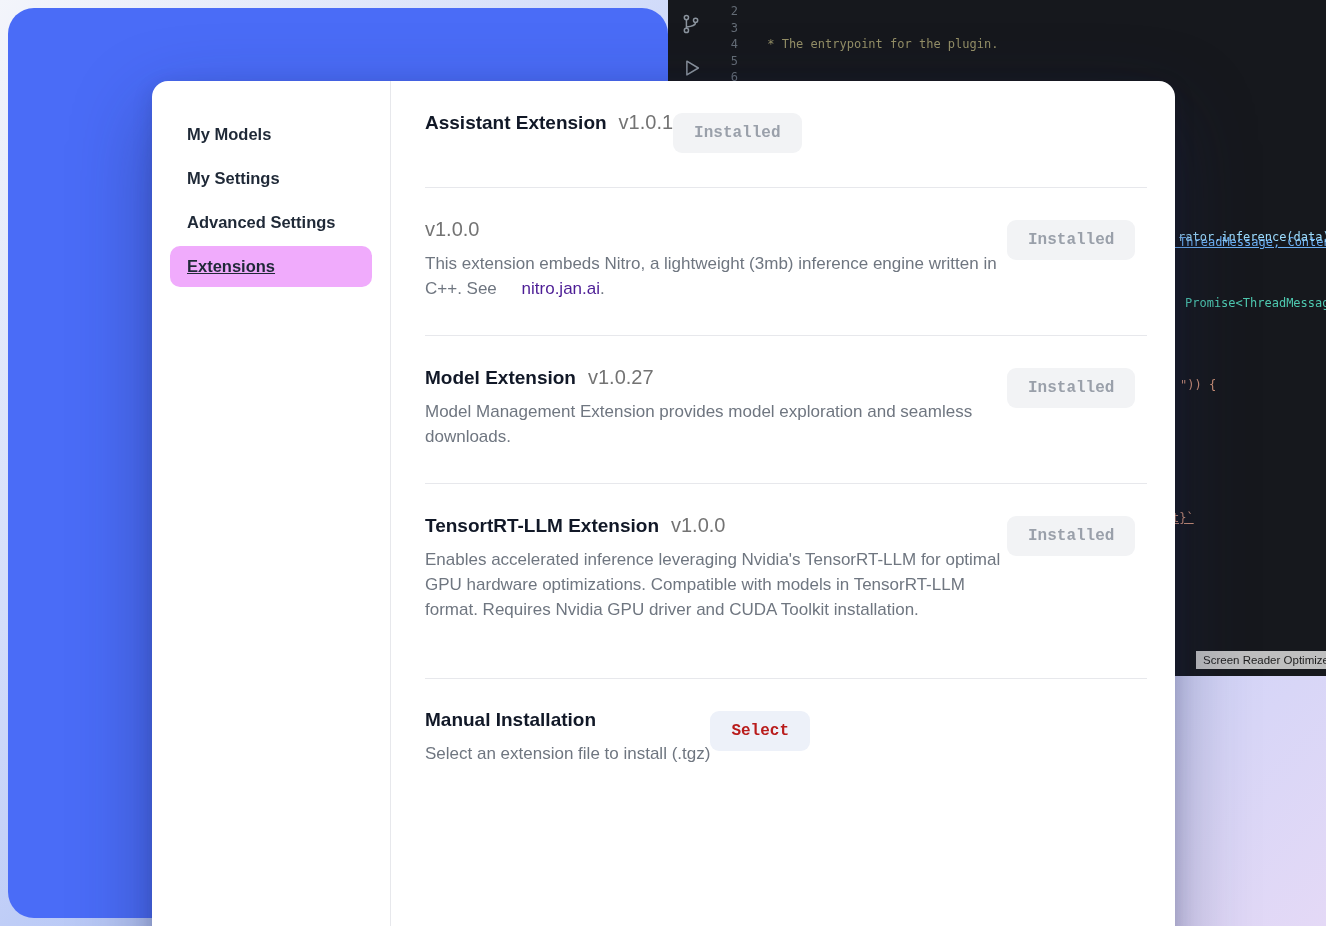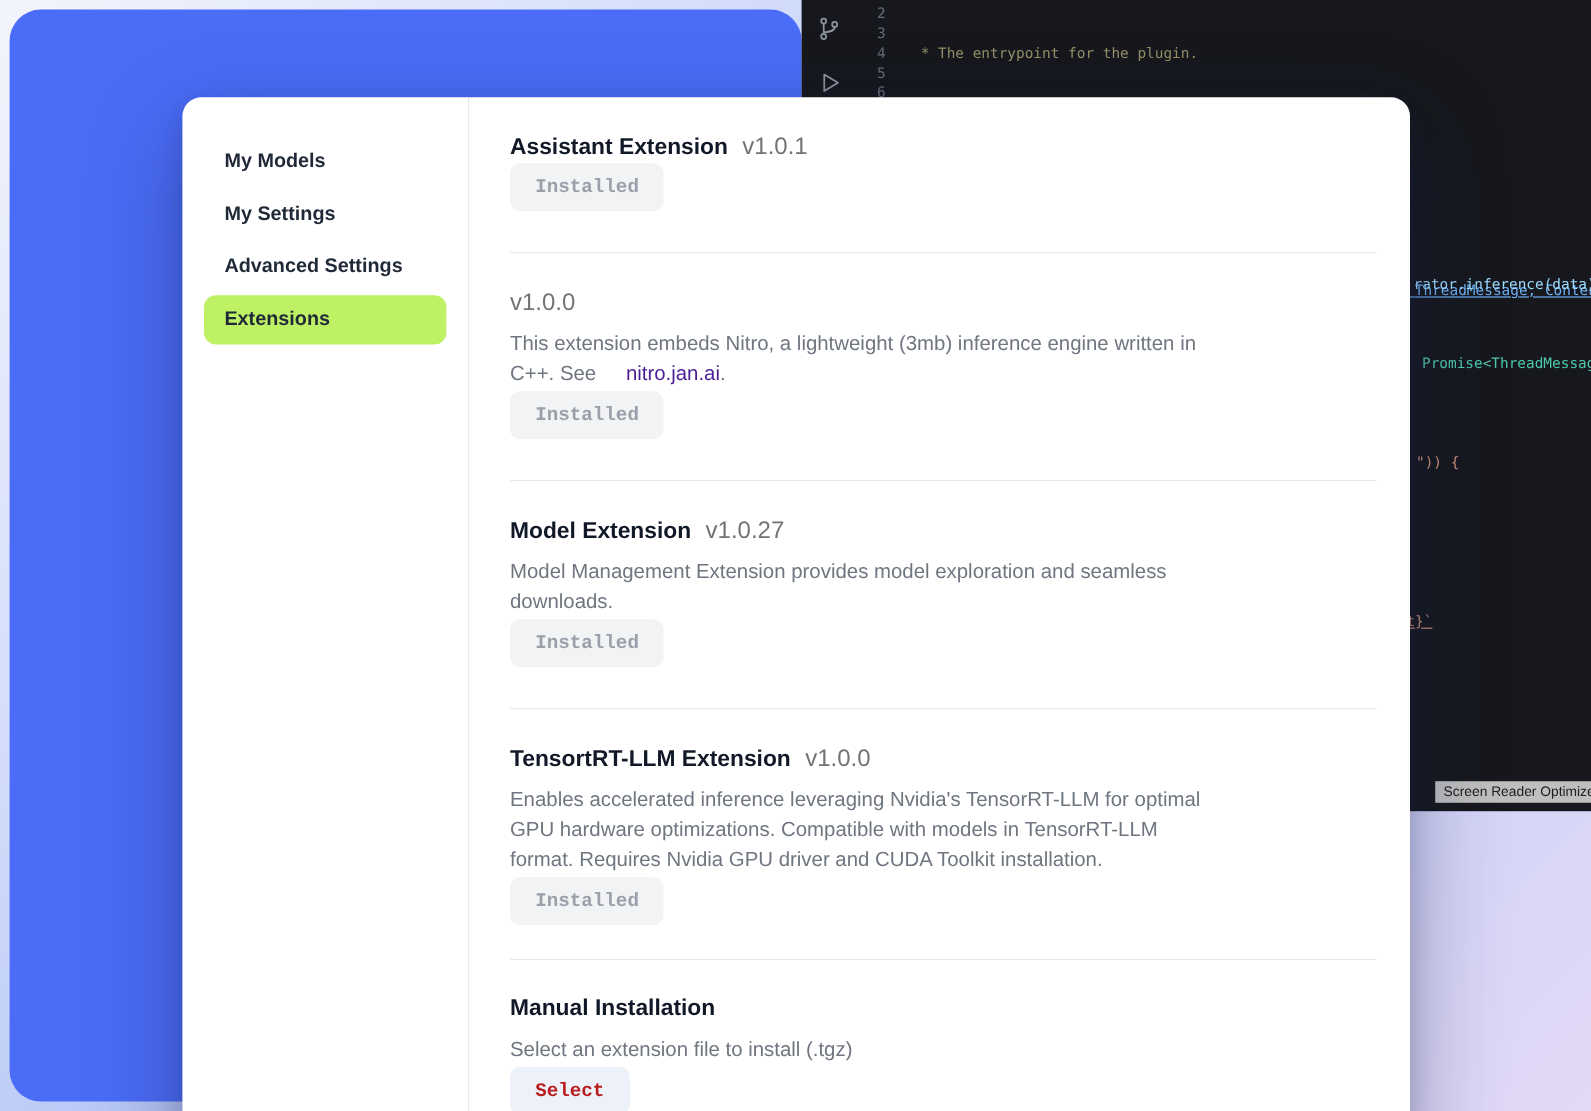--- a/index.html
+++ b/index.html
@@ -67,29 +67,29 @@
     display:flex;
   }
   .card-nav {
     width:239px; box-sizing:border-box; border-right:1px solid #e7e8ec;
     padding-top:30px; flex-shrink:0;
   }
   .nav-item {
     margin:3px 18px; padding:11px 17px; border-radius:10px;
     font-size:16.5px; font-weight:700; color:#1f2937; cursor:pointer;
   }
-  .nav-item.active { background:#bef264; }
+  .nav-item.active { background:#f0abfc;text-decoration:underline; }
 
   .card-main { flex:1; box-sizing:border-box; padding:0 28px 0 34px; }
   .section {
     display:flex; justify-content:flex-start; align-items:flex-start;
-    padding:30px 0 34px; border-bottom:1px solid #e7e8ec;flex-direction:column;
+    padding:30px 0 34px; border-bottom:1px solid #e7e8ec;
   }
   .section.last { border-bottom:none; padding-bottom:24px; }
-  .section.tall { padding-bottom:28px; }
+  .section.tall { padding-bottom:56px; }
   .sec-text { max-width:582px; }
   .sec-title-row { display:flex; align-items:baseline; gap:12px; }
   .sec-title { font-size:19px; font-weight:700; color:#111827; }
   .sec-version { font-size:20px; color:#737373; }
   .sec-desc { margin-top:10px; font-size:17px; line-height:25px; color:#6f7680; }
   .link { color:#4c1d95; cursor:pointer; text-decoration:none;margin-left:20px; }
   .btn {
     flex-shrink:0; margin-top:2px; border:none; border-radius:9px;
     padding:11px 21px; font-family:Liberation Mono, monospace; font-size:16px; font-weight:600;
     background:#f2f3f5; color:#9aa0aa; cursor:pointer;

